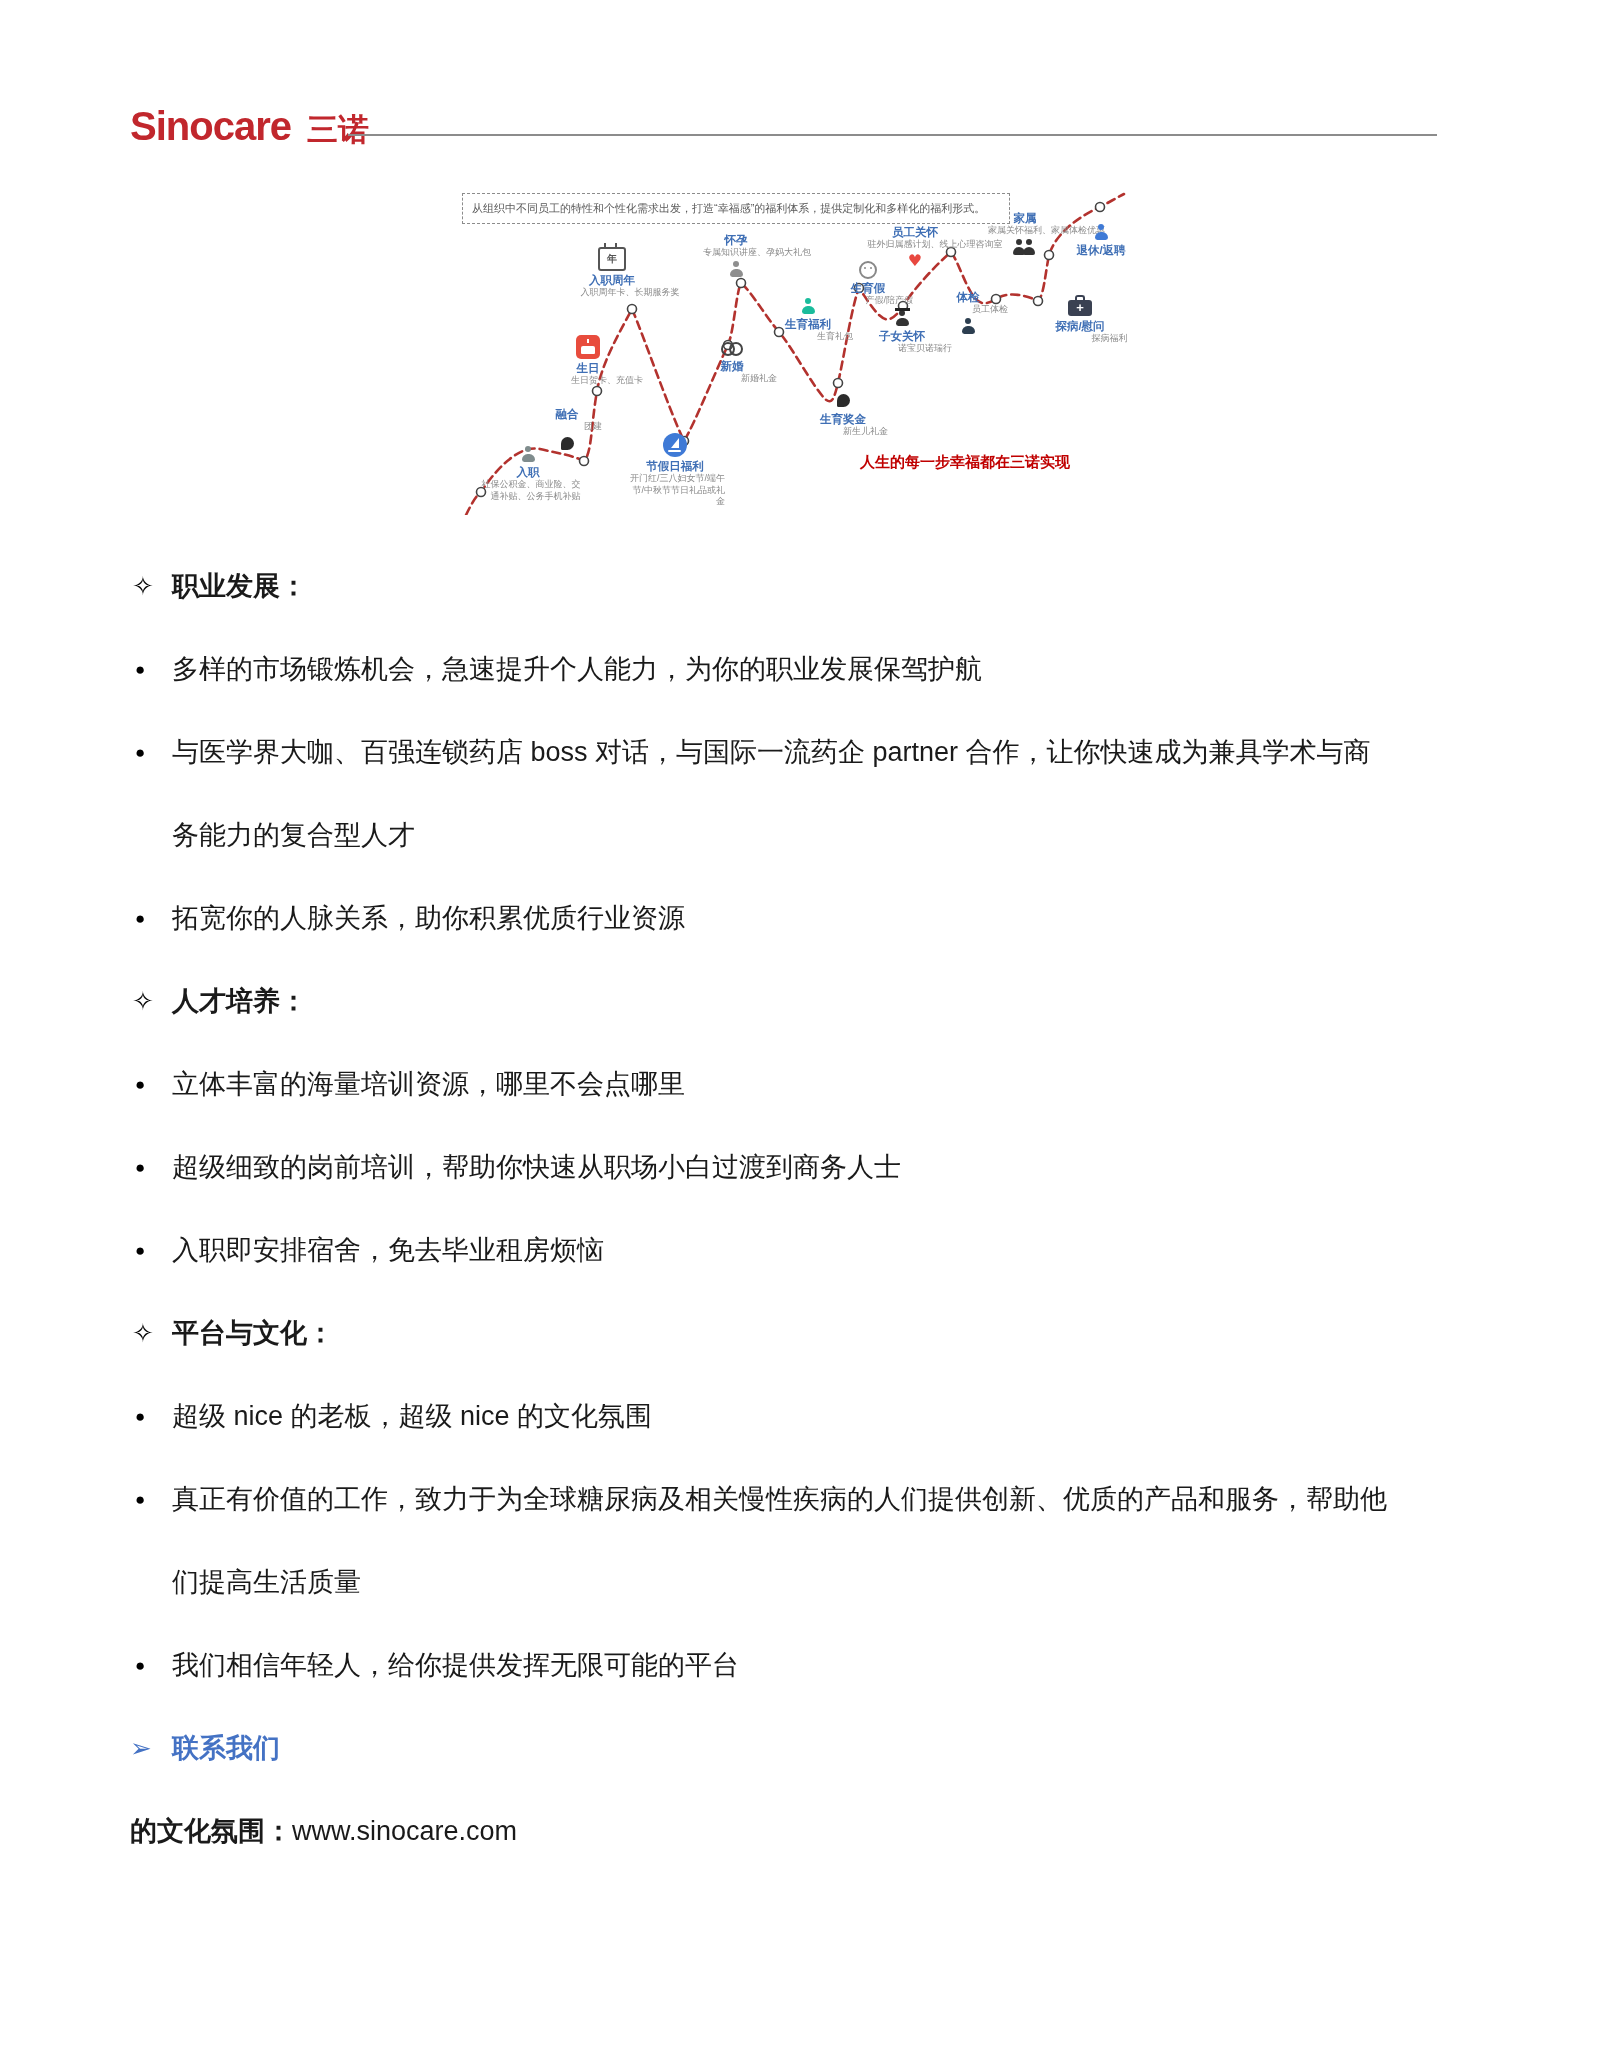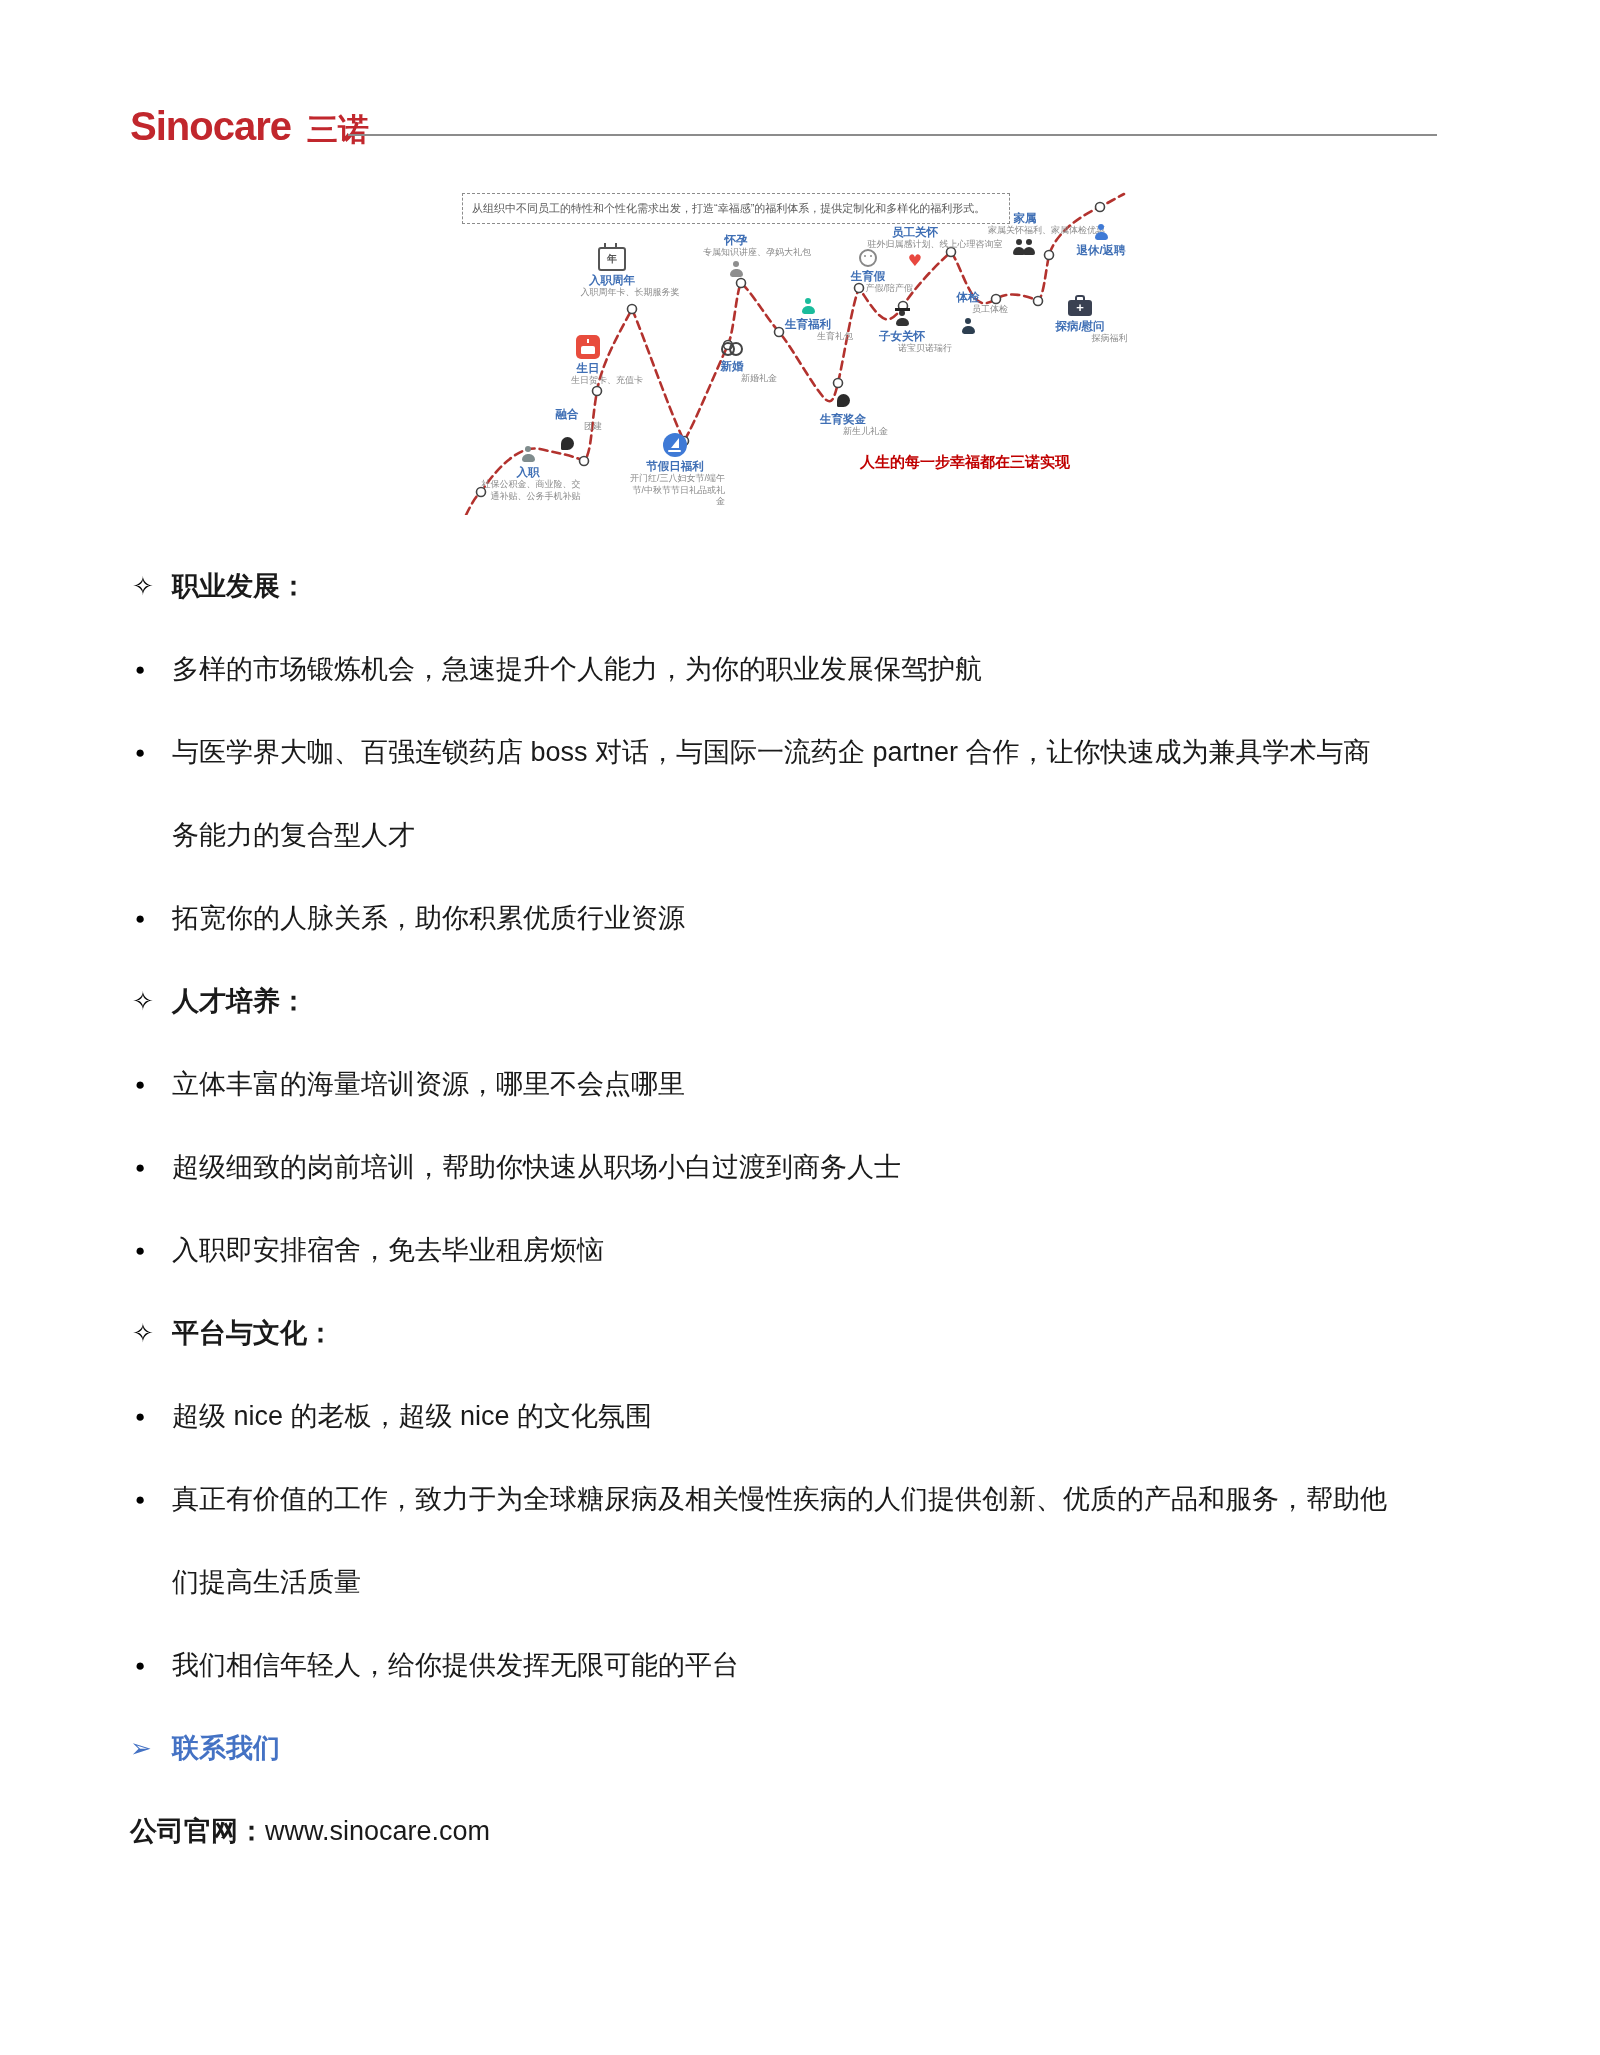--- a/index.html
+++ b/index.html
@@ -151,21 +151,21 @@
         <div class="ms" style="left: 201px; top: 48px; width: 150px;">
           <div class="lb">怀孕</div>
           <div class="sb">专属知识讲座、孕妈大礼包</div>
           <span class="icw"><span class="ic ic-person" style="--c:#8e8e8e"></span></span>
         </div>
         <div class="ms" style="left: 303px; top: 110px; width: 90px;">
           <span class="icw"><span class="ic ic-person" style="--c:#1abc9c"></span></span>
           <div class="lb">生育福利</div>
           <div class="sb">生育礼包</div>
         </div>
-        <div class="ms" style="left: 363px; top: 62px; width: 90px;">
+        <div class="ms" style="left: 363px; top: 74px; width: 90px;">
           <span class="icw"><span class="ic ic-babyface" style="--c:#888888"></span></span>
           <div class="lb">生育假</div>
           <div class="sb">产假/陪产假</div>
         </div>
         <div class="ms" style="left: 338px; top: 205px; width: 90px;">
           <span class="icw"><span class="ic ic-bird" style="--c:#2b2b2b"></span></span>
           <div class="lb">生育奖金</div>
           <div class="sb">新生儿礼金</div>
         </div>
         <div class="ms" style="left: 392px; top: 122px; width: 100px;">
@@ -248,17 +248,17 @@
       </div>
       <div class="row">
         <span class="dot">●</span>
         <span class="txt">我们相信年轻人，给你提供发挥无限可能的平台</span>
       </div>
       <div class="row">
         <span class="arr">➢</span>
         <span class="txt contact-t">联系我们</span>
       </div>
       <div class="row">
-        <span class="txt" style="padding-left:0;"><span class="lab-b">公司官网：</span><span>www.sinocare.com</span></span>
+        <span class="txt" style="padding-left:0;"><span class="lab-b">的文化氛围：</span><span>www.sinocare.com</span></span>
       </div>
     </div>
 
 </div>
 
 </body></html>

